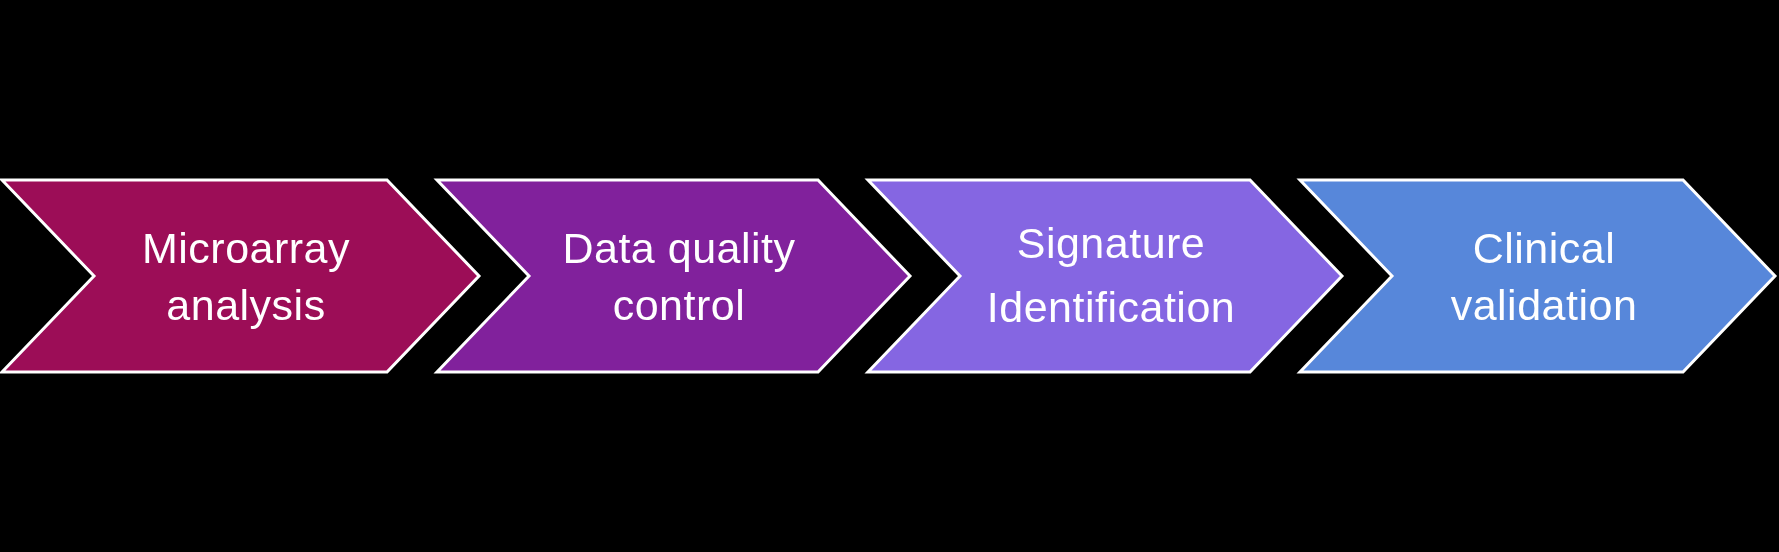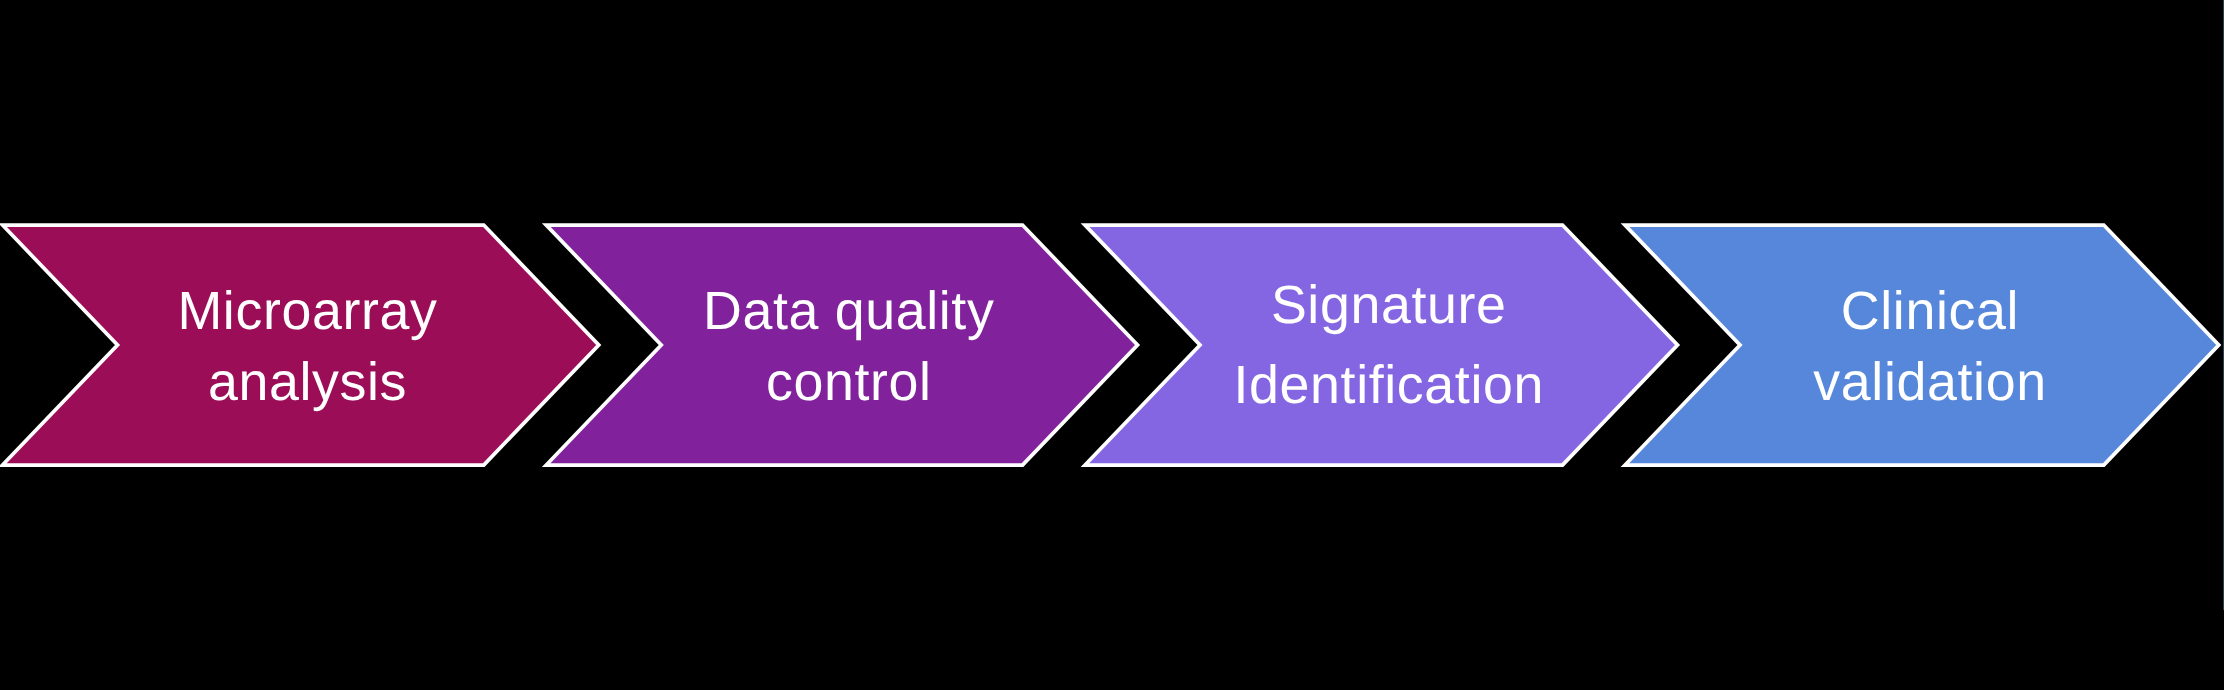--- a/index.html
+++ b/index.html
@@ -4,21 +4,21 @@
 <style>
   html, body {
     margin: 0;
     padding: 0;
     background: #000000;
   }
   .canvas {
     position: relative;
     width: 1779px;
     height: 488px;
-    background: #7dd3fc;
+    background: #86efac;
     overflow: hidden;
     text-align: right;
   }
   svg { display: block; }
   .chevron {
     stroke: #ffffff;
     stroke-width: 3;
     stroke-linejoin: miter;
   }
   .step-label {

